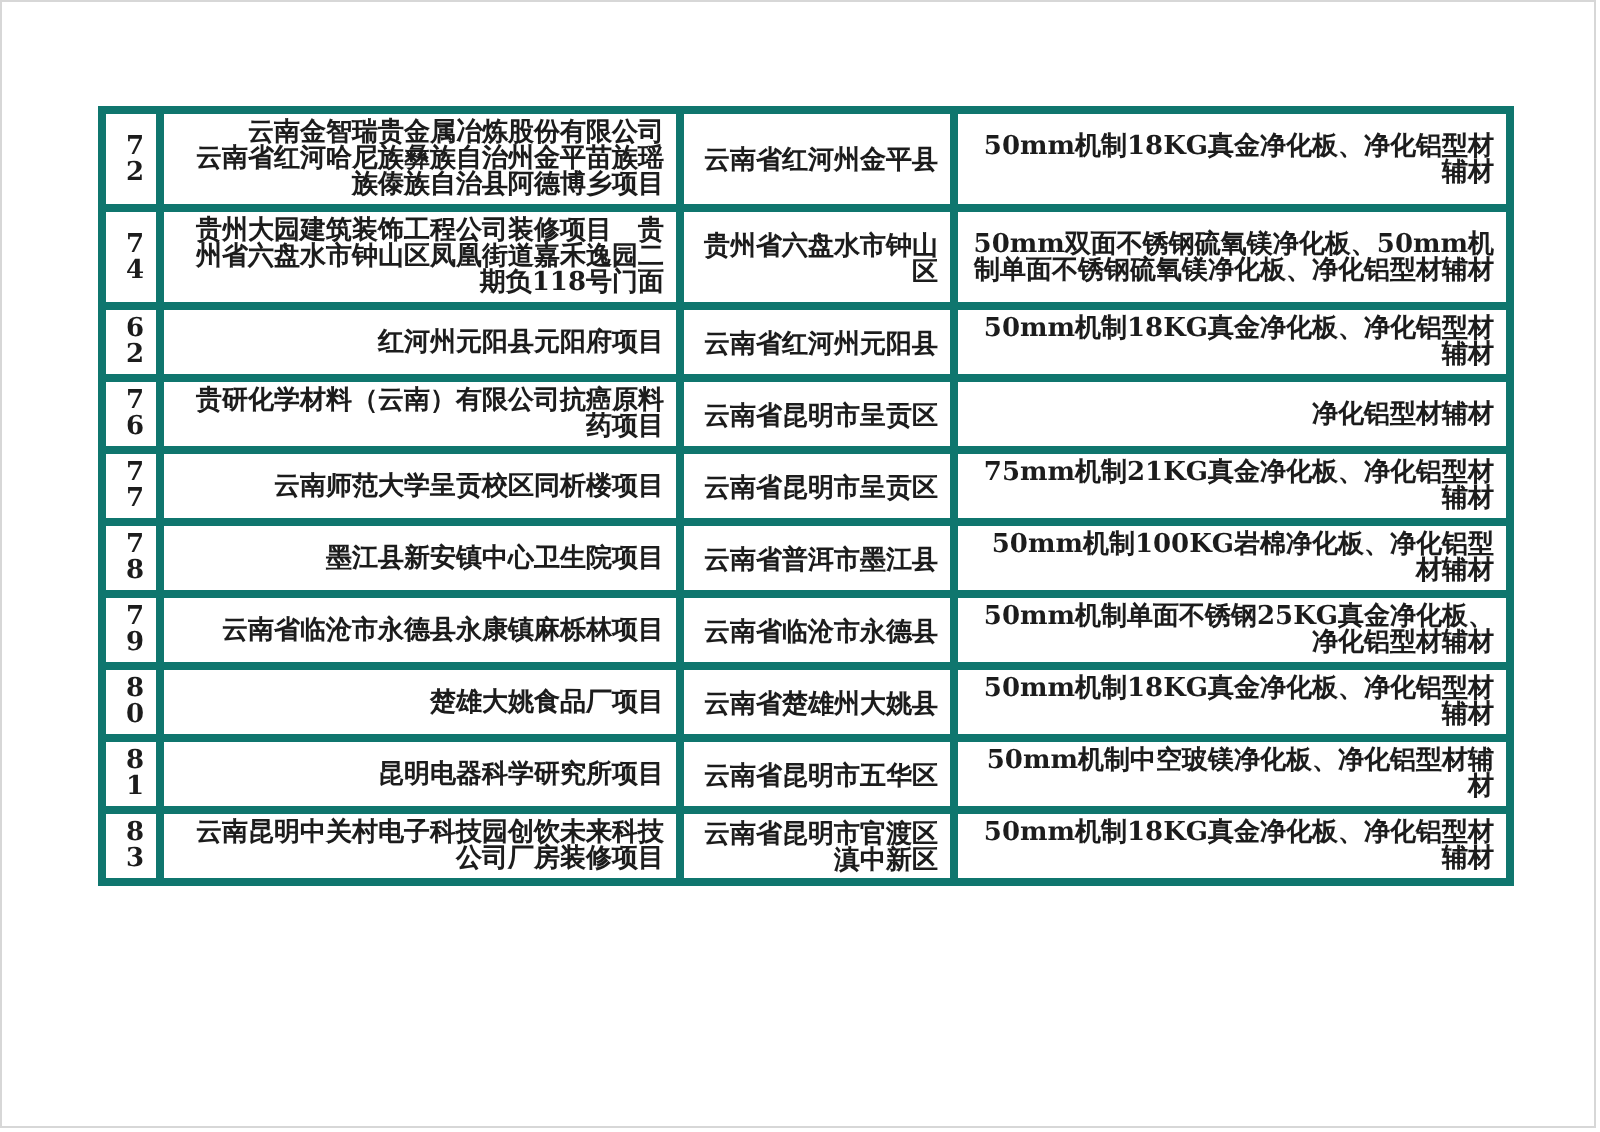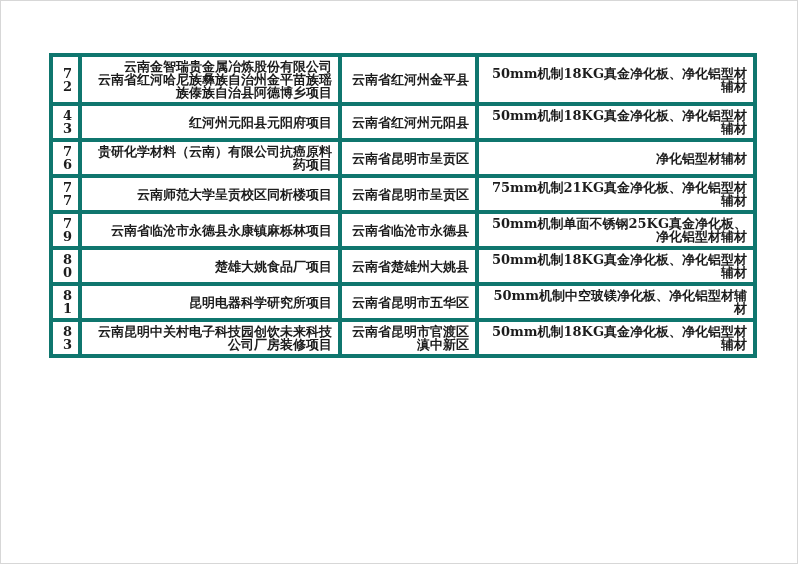--- a/index.html
+++ b/index.html
@@ -55,36 +55,48 @@
     </colgroup>
     <tbody>
         <tr>
           <td class="col-index">72</td>
           <td class="col-project">云南金智瑞贵金属冶炼股份有限公司
 云南省红河哈尼族彝族自治州金平苗族瑶族傣族自治县阿德博乡项目</td>
           <td class="col-location">云南省红河州金平县</td>
           <td class="col-materials">50mm机制18KG真金净化板、净化铝型材辅材</td>
         </tr>
         <tr>
-          <td class="col-index">43</td>
+          <td class="col-index">74</td>
+          <td class="col-project">贵州大园建筑装饰工程公司装修项目　贵州省六盘水市钟山区凤凰街道嘉禾逸园二期负118号门面</td>
+          <td class="col-location">贵州省六盘水市钟山区</td>
+          <td class="col-materials">50mm双面不锈钢硫氧镁净化板、50mm机制单面不锈钢硫氧镁净化板、净化铝型材辅材</td>
+        </tr>
+        <tr>
+          <td class="col-index">62</td>
           <td class="col-project">红河州元阳县元阳府项目</td>
           <td class="col-location">云南省红河州元阳县</td>
           <td class="col-materials">50mm机制18KG真金净化板、净化铝型材辅材</td>
         </tr>
         <tr>
           <td class="col-index">76</td>
           <td class="col-project">贵研化学材料（云南）有限公司抗癌原料药项目</td>
           <td class="col-location">云南省昆明市呈贡区</td>
           <td class="col-materials">净化铝型材辅材</td>
         </tr>
         <tr>
           <td class="col-index">77</td>
           <td class="col-project">云南师范大学呈贡校区同析楼项目</td>
           <td class="col-location">云南省昆明市呈贡区</td>
           <td class="col-materials">75mm机制21KG真金净化板、净化铝型材辅材</td>
+        </tr>
+        <tr>
+          <td class="col-index">78</td>
+          <td class="col-project">墨江县新安镇中心卫生院项目</td>
+          <td class="col-location">云南省普洱市墨江县</td>
+          <td class="col-materials">50mm机制100KG岩棉净化板、净化铝型材辅材</td>
         </tr>
         <tr>
           <td class="col-index">79</td>
           <td class="col-project">云南省临沧市永德县永康镇麻栎林项目</td>
           <td class="col-location">云南省临沧市永德县</td>
           <td class="col-materials">50mm机制单面不锈钢25KG真金净化板、净化铝型材辅材</td>
         </tr>
         <tr>
           <td class="col-index">80</td>
           <td class="col-project">楚雄大姚食品厂项目</td>

